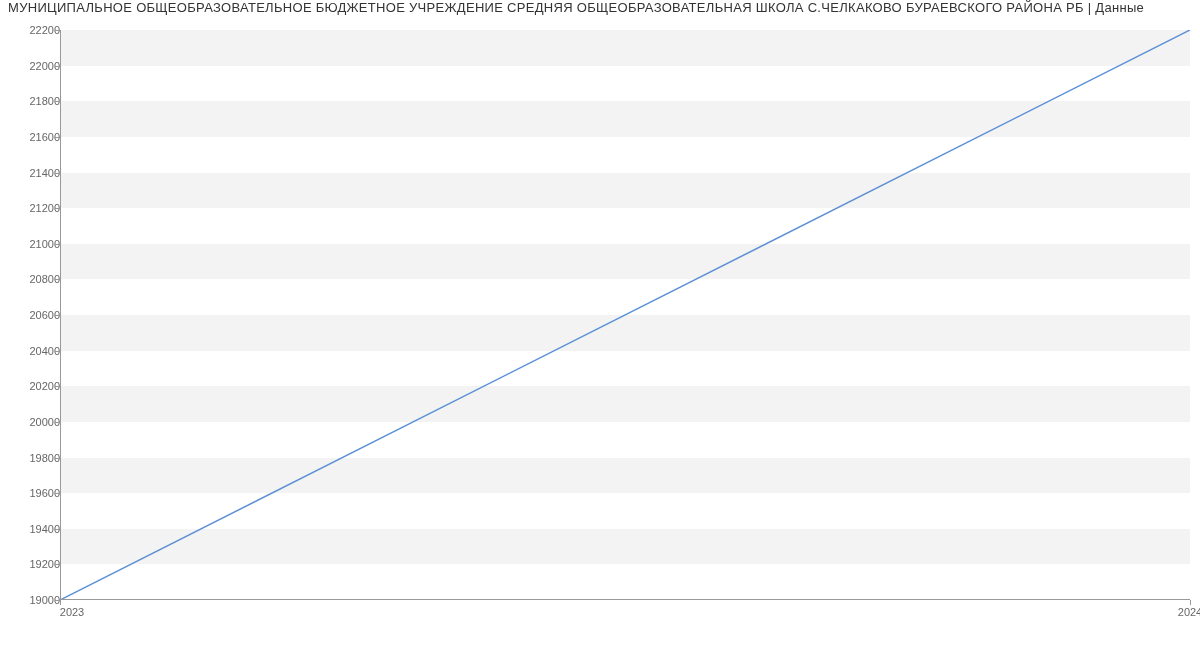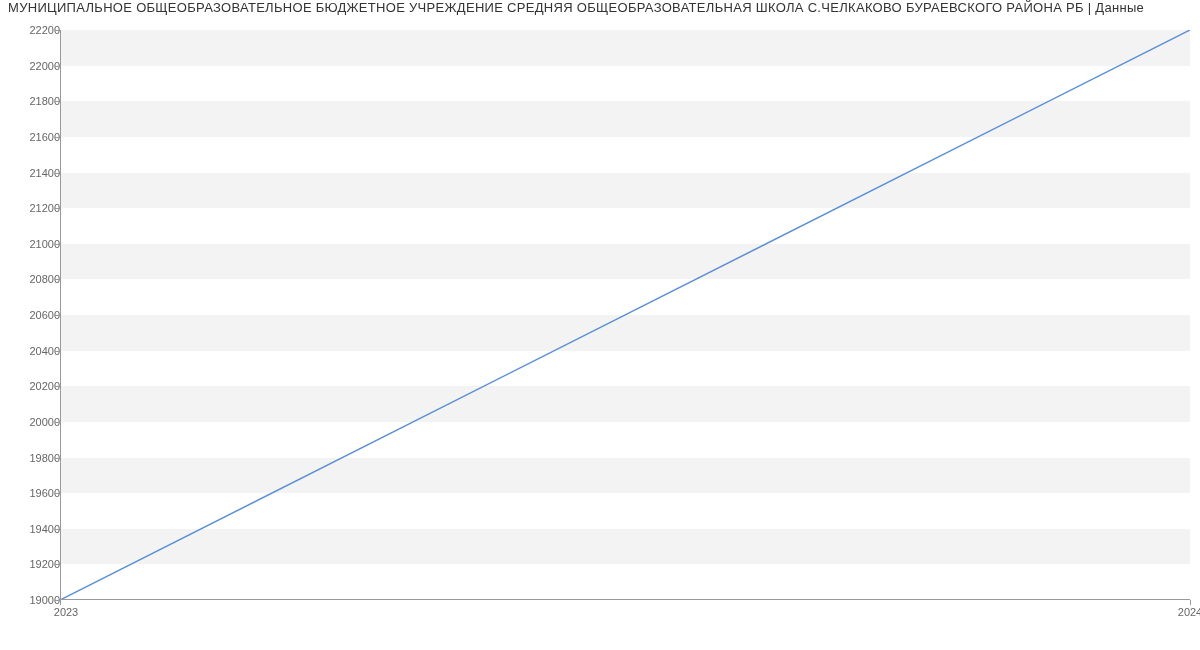--- a/index.html
+++ b/index.html
@@ -143,17 +143,17 @@
     <div class="y-tick-label" style="top: 172.5px;">21400</div>
     <div class="tick-mark-y" style="top: 172.5px;"></div>
     <div class="y-tick-label" style="top: 136.875px;">21600</div>
     <div class="tick-mark-y" style="top: 136.875px;"></div>
     <div class="y-tick-label" style="top: 101.25px;">21800</div>
     <div class="tick-mark-y" style="top: 101.25px;"></div>
     <div class="y-tick-label" style="top: 65.625px;">22000</div>
     <div class="tick-mark-y" style="top: 65.625px;"></div>
     <div class="y-tick-label" style="top: 30px;">22200</div>
     <div class="tick-mark-y" style="top: 30px;"></div>
-    <div class="x-tick-label" style="left: 66px;">2023</div>
+    <div class="x-tick-label" style="left: 72px;">2023</div>
     <div class="tick-mark-x" style="left: 60px;"></div>
     <div class="x-tick-label" style="left: 1190px;">2024</div>
     <div class="tick-mark-x" style="left: 1190px;"></div>
   </div>
 
 </body></html>

